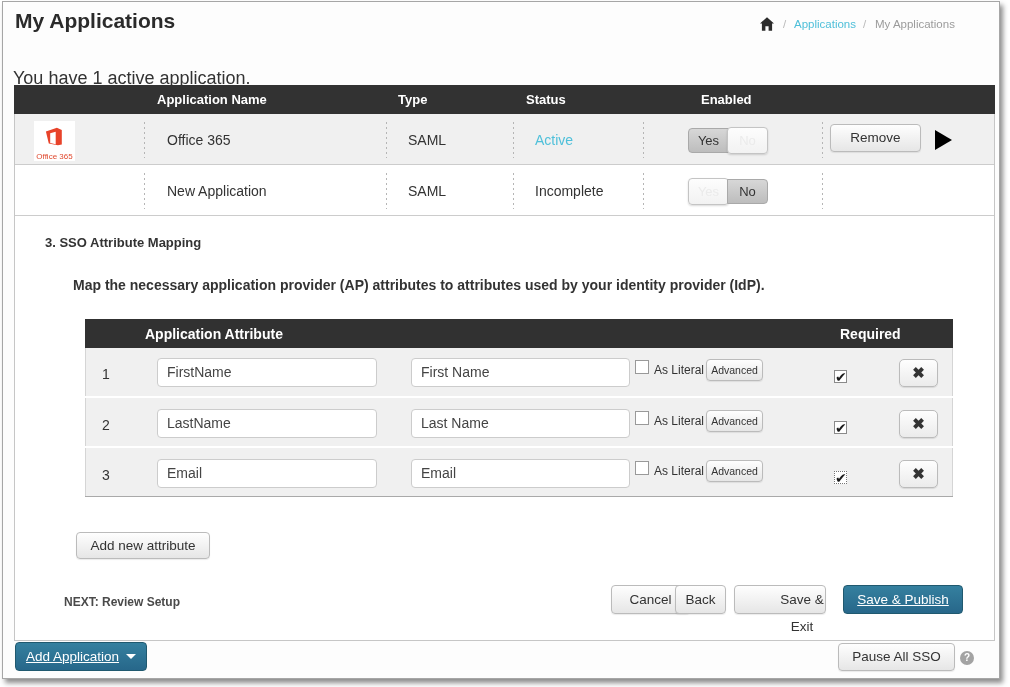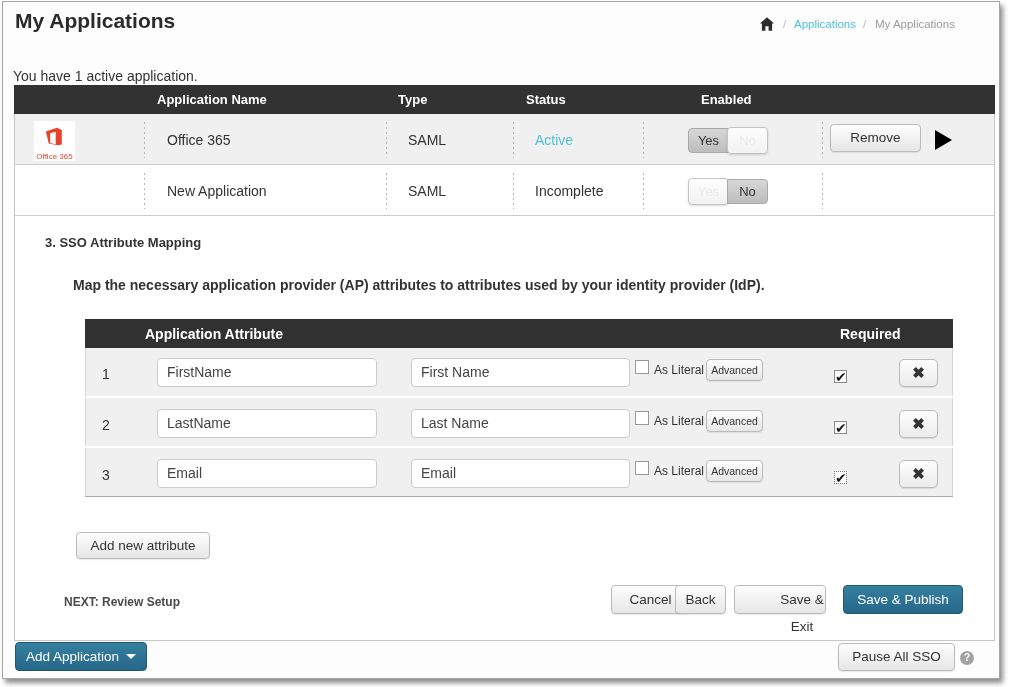--- a/index.html
+++ b/index.html
@@ -21,21 +21,21 @@
 .row2 { left:0; top:79px; width:979px; height:51px; background:#ffffff; border-bottom:1px solid #ccc; }
 .dotsep { position:absolute; width:1px; background-image:linear-gradient(#b5b5b5 40%, rgba(255,255,255,0) 0%); background-size:1px 5px; background-repeat:repeat-y; }
 .celltxt { position:absolute; font-size:14px; color:#333; }
 .active { color:#4fc0da; }
 
 .toggle { position:absolute; width:80px; height:26px; }
 .tg-on { position:absolute; width:41px; height:25px; top:1px; border:1px solid #a9a9a9; background:linear-gradient(#d7d7d7,#bdbdbd); color:#333; font-size:13px; text-align:center; line-height:23px; }
 .tg-off { position:absolute; width:41px; height:27px; top:0; border:1px solid #c4c4c4; border-radius:4px; background:linear-gradient(#fdfdfd,#f2f2f2); color:#ebebeb; font-size:13px; text-align:center; line-height:25px; box-shadow:0 1px 2px rgba(0,0,0,0.15); }
 
 .btn { position:absolute; border:1px solid #bbb; border-radius:4px; background:linear-gradient(#fefefe,#e6e6e6); color:#333; font-size:13.5px; text-align:center; font-family:"Liberation Sans", sans-serif; box-shadow:0 1px 1px rgba(0,0,0,0.08); }
-.btn-teal { border:1px solid #20596f; background:linear-gradient(#35809f,#27678a); color:#fff; box-shadow:none; }
+.btn-teal { border:1px solid #20596f; background:linear-gradient(#35809f,#27678a); color:#fff; box-shadow:none;text-decoration:underline; }
 
 #ithead { left:85px; top:319px; width:868px; height:29px; background:#313131; }
 .ith { position:absolute; color:#fff; font-size:14px; font-weight:bold; top:7px; }
 .irow { position:absolute; left:85px; width:868px; height:48px; background:#f0f0f0; border-left:1px solid #d5d5d5; border-right:1px solid #d5d5d5; }
 #ibottom { left:85px; top:496px; width:868px; height:0; border-top:1px solid #a9a9a9; }
 .inum { position:absolute; font-size:14px; color:#333; }
 .inp { position:absolute; height:29px; border:1px solid #ccc; border-radius:4px; background:#fff; font-size:14px; color:#444; padding-left:9px; line-height:27px; }
 .cb { position:absolute; width:14px; height:14px; border:1px solid #999; background:#fff; }
 .cb-check { position:absolute; width:13px; height:13px; border:1px solid #8a8a8a; background:#fff; font-size:14px; line-height:12px; text-align:center; color:#1a1a1a; }
 .lbl { position:absolute; font-size:12px; color:#333; }
@@ -48,21 +48,21 @@
 <h1>My Applications</h1>
 
 <svg class="abs" style="left:760px; top:17px;" width="14" height="14" viewBox="0 0 14 14">
   <path d="M7 0.2 L0 6.4 L1.9 6.4 L1.9 13.8 L5.4 13.8 L5.4 9.2 L8.6 9.2 L8.6 13.8 L12.1 13.8 L12.1 6.4 L14 6.4 Z" fill="#2b2b2b"></path>
 </svg>
 <div class="abs crumb" style="left:783px; top:18px;"><span class="sep">/</span></div>
 <div class="abs crumb bluelink" style="left:794px; top:18px;">Applications</div>
 <div class="abs crumb" style="left:863px; top:18px;"><span class="sep">/</span></div>
 <div class="abs crumb graytxt" style="left:875px; top:18px;">My Applications</div>
 
-<div class="abs" style="left:13px; top:68px; font-size:14px; color:#333;">You have 1 active application.</div>
+<div class="abs" style="left:13px; top:68px; font-size:18px; color:#333;">You have 1 active application.</div>
 
 <div id="apptbl" class="abs">
   <div id="thead1" class="abs">
     <div class="th" style="left:143px;">Application Name</div>
     <div class="th" style="left:384px;">Type</div>
     <div class="th" style="left:512px;">Status</div>
     <div class="th" style="left:687px;">Enabled</div>
   </div>
   <div class="row1 abs">
 

